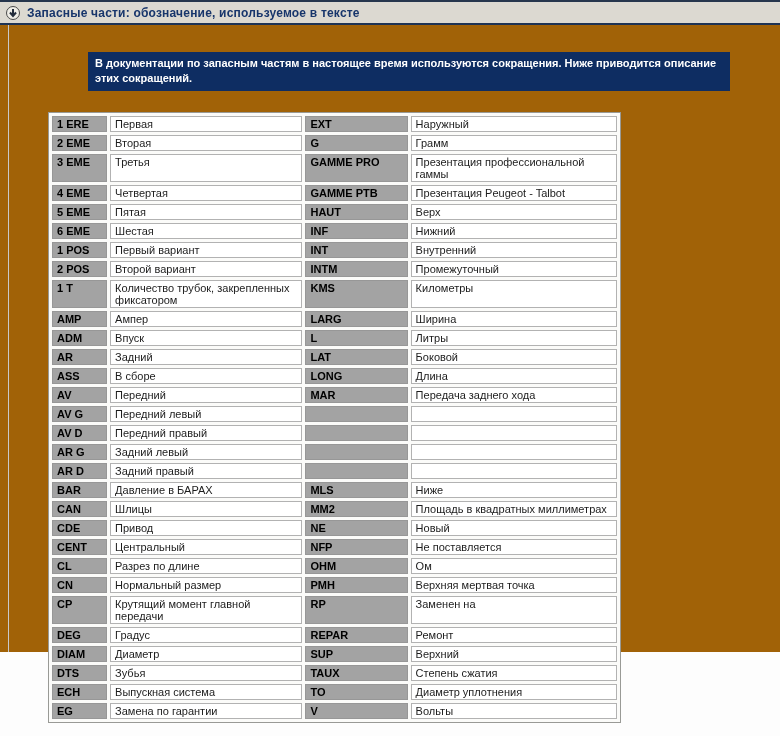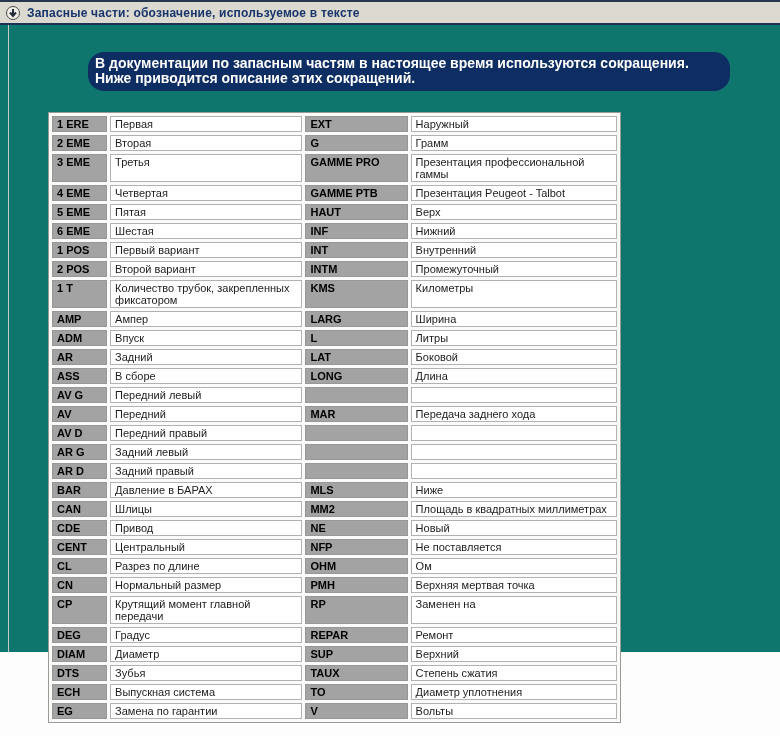--- a/index.html
+++ b/index.html
@@ -8,21 +8,21 @@
     background: #fdfdfd;
     font-family: "Liberation Sans", "DejaVu Sans", sans-serif;
     width: 780px;
     height: 736px;
     overflow: hidden;
   }
   .page {
     position: relative;
     width: 780px;
     height: 652px;
-    background: #0f766e;
+    background: #a16207;
   }
   
   .titlebar {
     box-sizing: border-box;
     height: 25px;
     background: #dcd9d1;
     border-top: 2px solid #26364d;
     border-bottom: 2px solid #1e3354;
     display: flex;
     align-items: center;
@@ -58,25 +58,24 @@
   }
   
   .notice {
     box-sizing: border-box;
     position: absolute;
     left: 88px;
     top: 52px;
     width: 642px;
     background: #0e2d62;
     color: #ffffff;
-    font-size: 14px;
+    font-size: 11px;
     font-weight: bold;
     line-height: 15px;
     padding: 4px 7px 5px 7px;
-    border-radius: 16px;
   }
   
   .abbr-table-wrap {
     position: absolute;
     left: 48px;
     top: 112px;
   }
   table.abbr {
     border-collapse: separate;
     border-spacing: 3px;
@@ -210,32 +209,32 @@
             <td class="abbr-cell">LAT</td>
             <td class="desc-cell">Боковой</td>
           </tr>
           <tr>
             <td class="abbr-cell">ASS</td>
             <td class="desc-cell">В сборе</td>
             <td class="abbr-cell">LONG</td>
             <td class="desc-cell">Длина</td>
           </tr>
           <tr>
+            <td class="abbr-cell">AV</td>
+            <td class="desc-cell">Передний</td>
+            <td class="abbr-cell">MAR</td>
+            <td class="desc-cell">Передача заднего хода</td>
+          </tr>
+          <tr>
             <td class="abbr-cell">AV G</td>
             <td class="desc-cell">Передний левый</td>
             <td class="abbr-cell"></td>
             <td class="desc-cell"></td>
           </tr>
           <tr>
-            <td class="abbr-cell">AV</td>
-            <td class="desc-cell">Передний</td>
-            <td class="abbr-cell">MAR</td>
-            <td class="desc-cell">Передача заднего хода</td>
-          </tr>
-          <tr>
             <td class="abbr-cell">AV D</td>
             <td class="desc-cell">Передний правый</td>
             <td class="abbr-cell"></td>
             <td class="desc-cell"></td>
           </tr>
           <tr>
             <td class="abbr-cell">AR G</td>
             <td class="desc-cell">Задний левый</td>
             <td class="abbr-cell"></td>
             <td class="desc-cell"></td>

